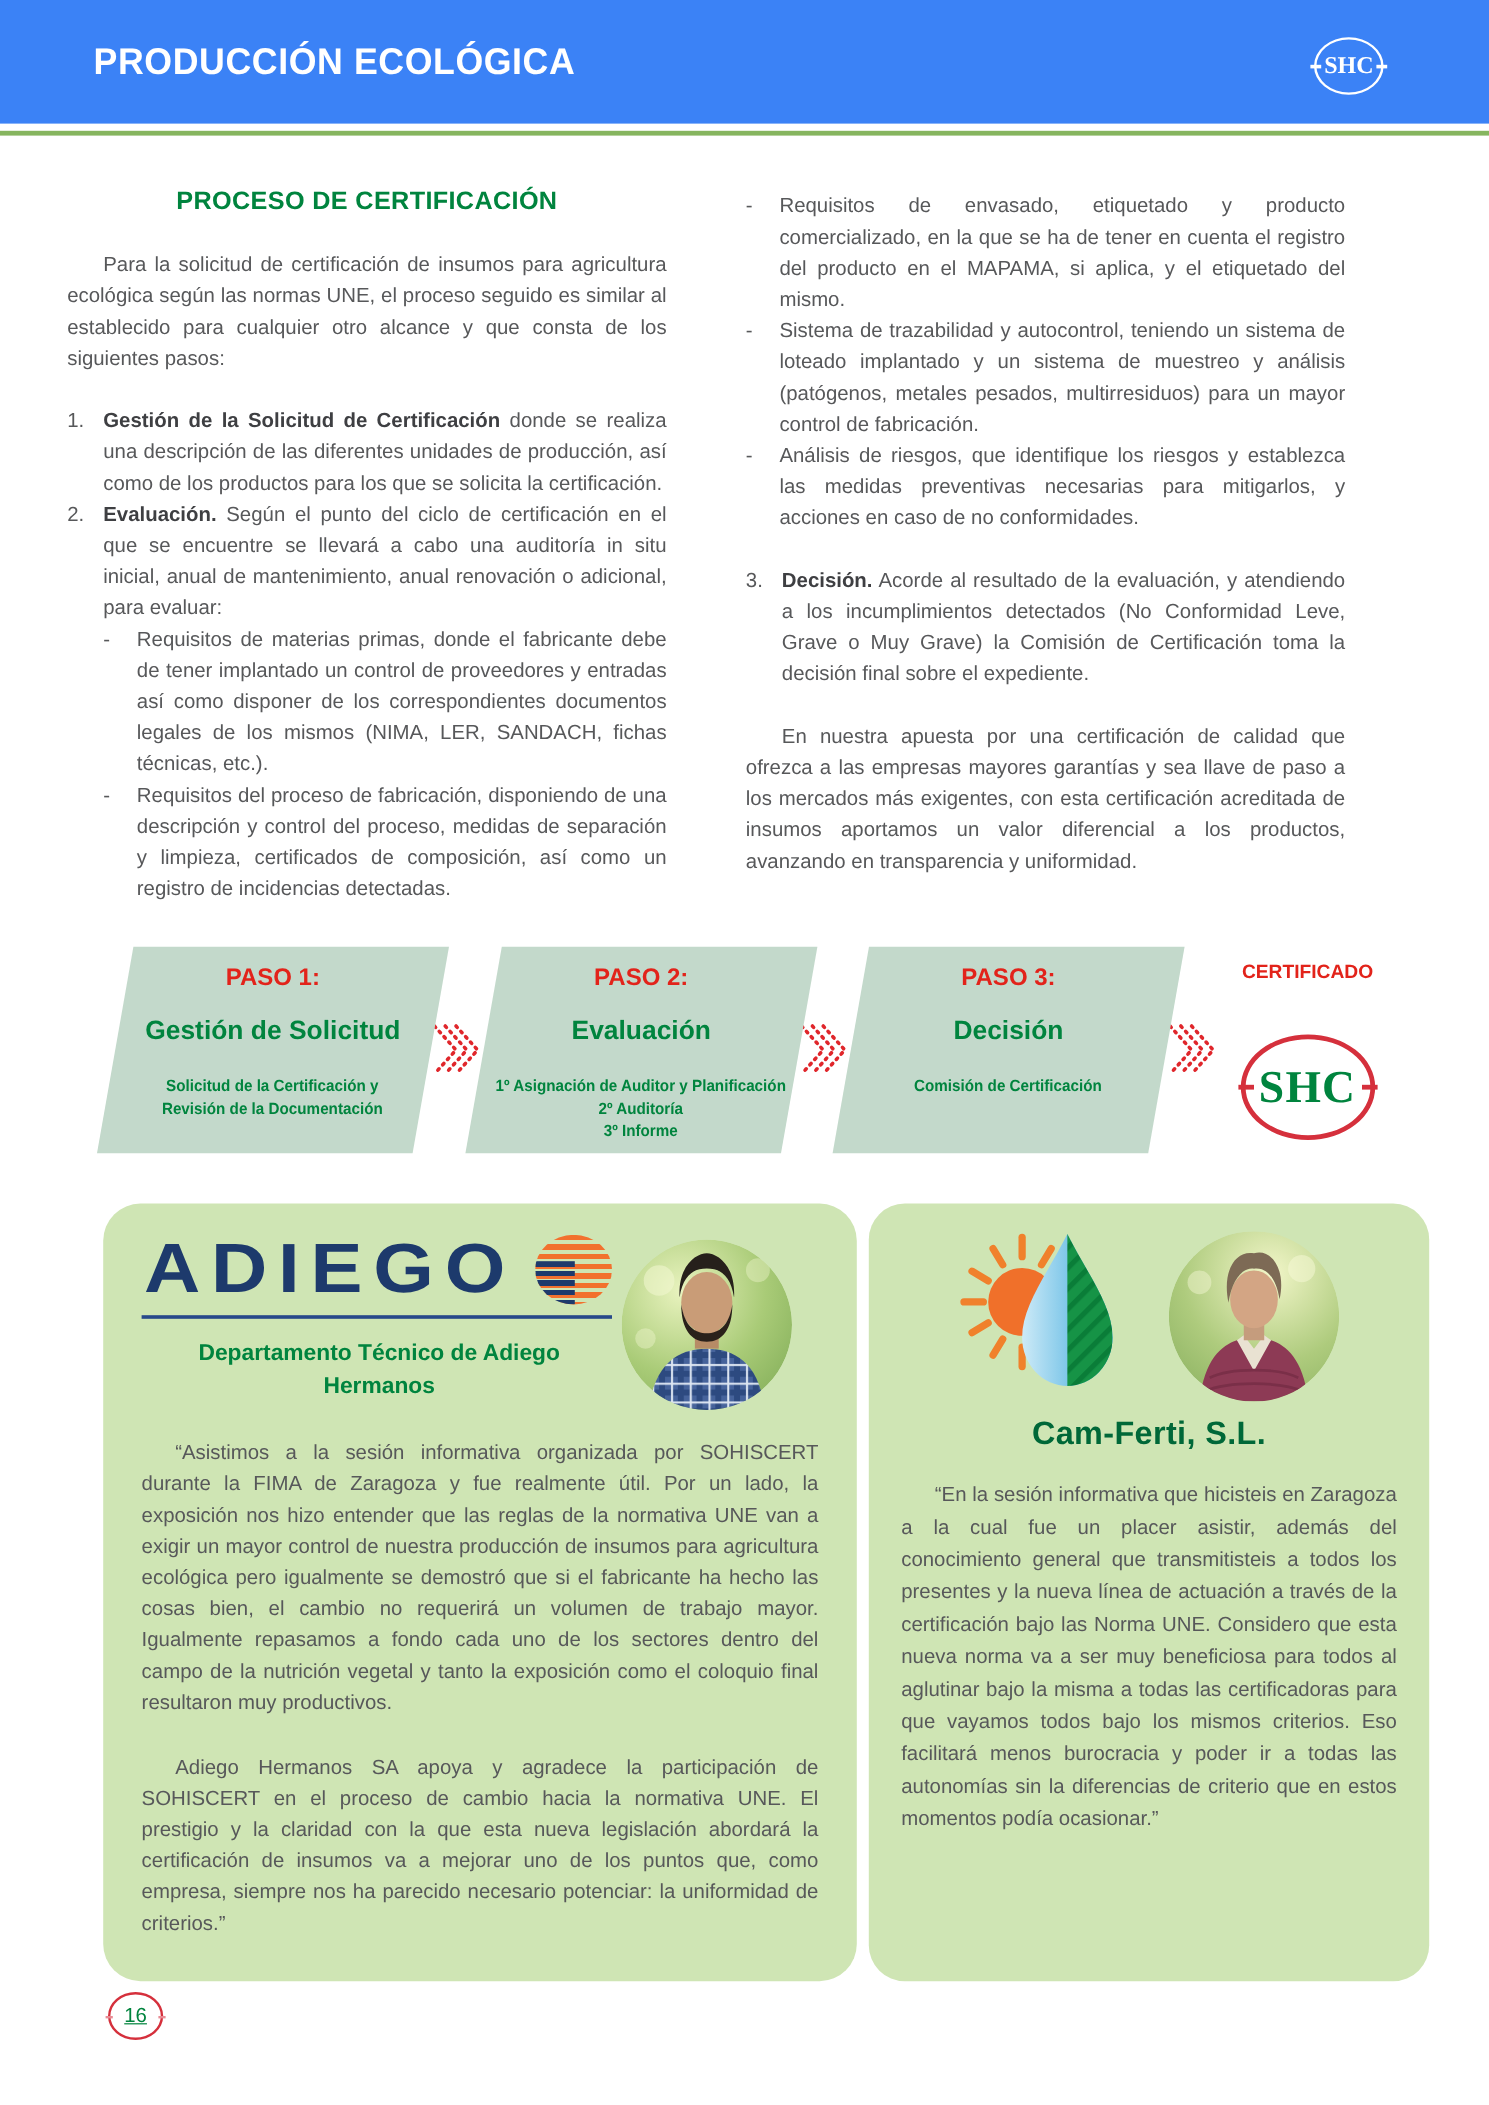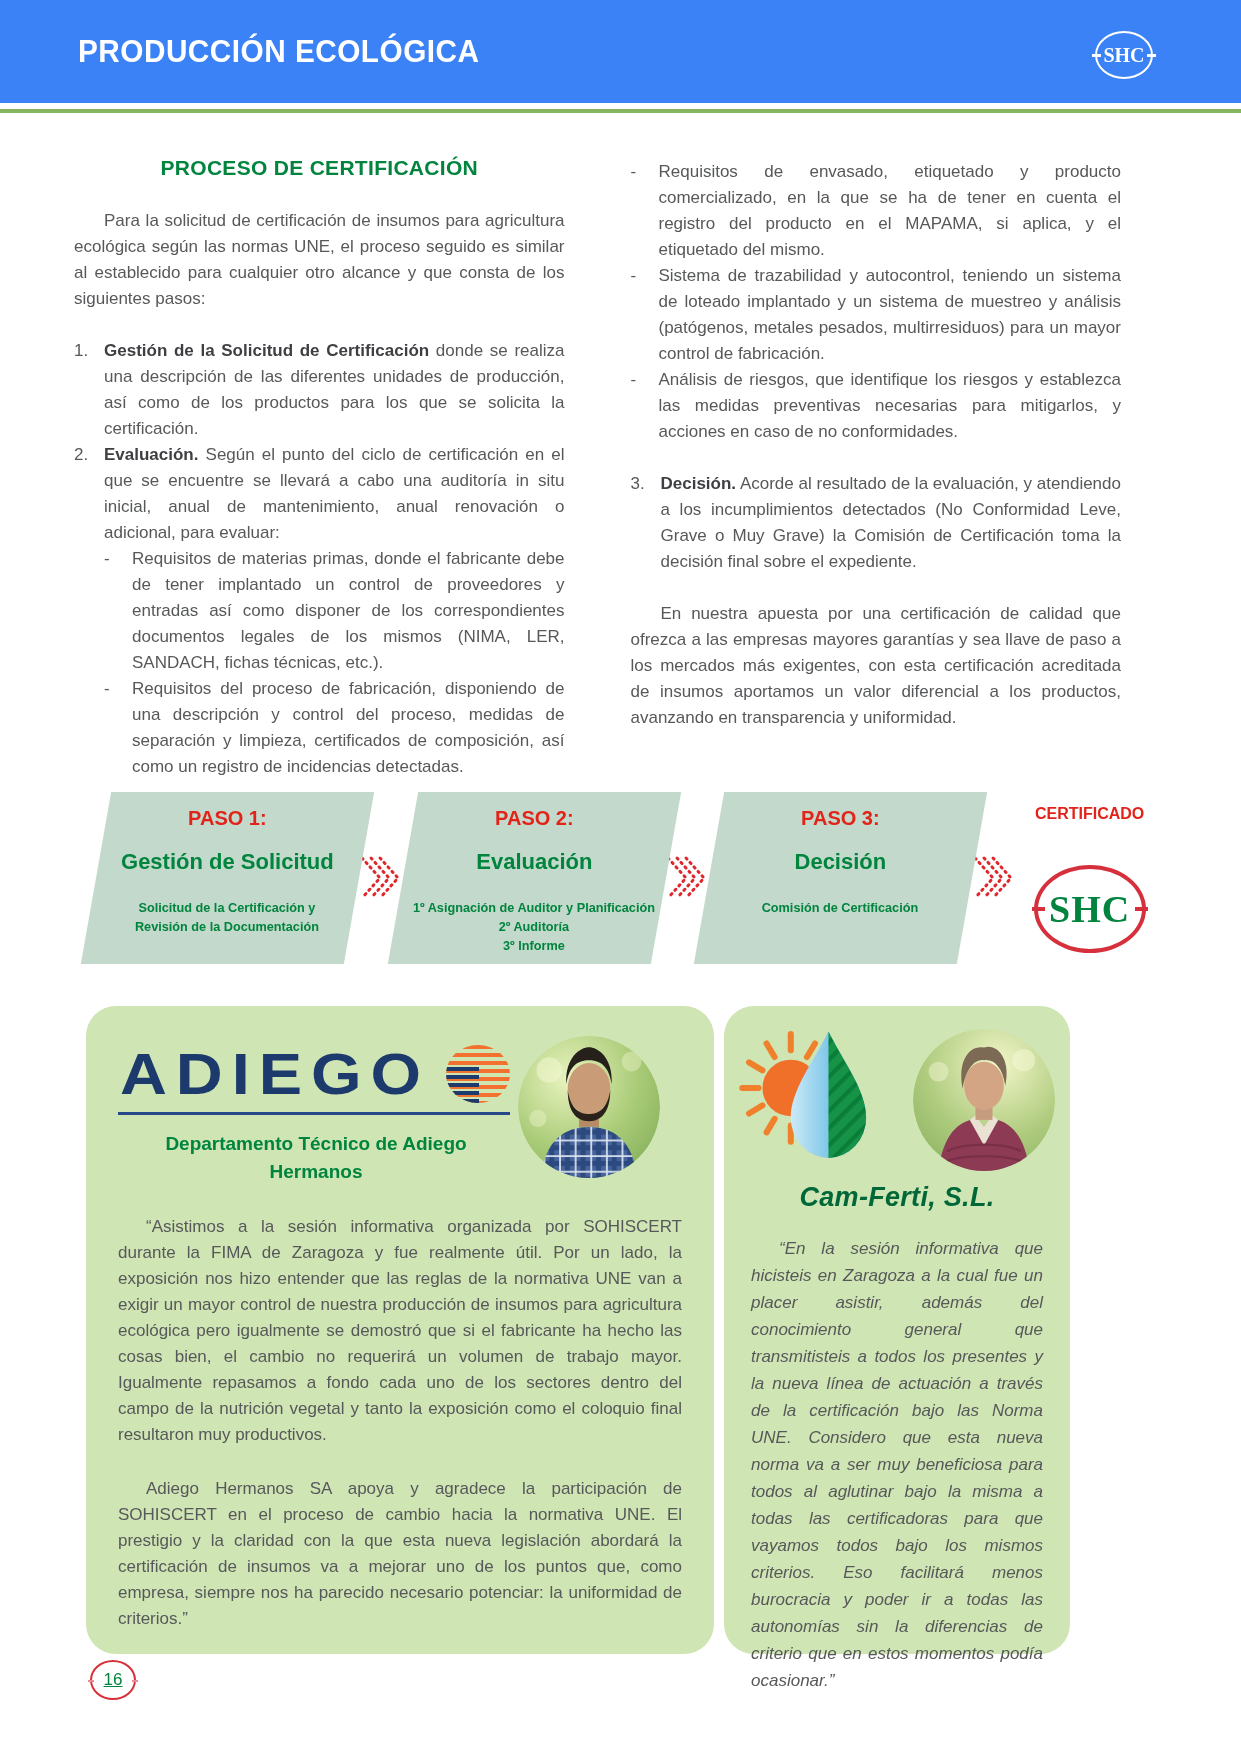--- a/index.html
+++ b/index.html
@@ -11,21 +11,21 @@
   .hdr { height:103px; background:#3b82f6; position:relative; display:flex; align-items:center; }
   .hdr-title { color:#fff; font-size:31px; font-weight:bold; letter-spacing:.5px; margin-left:78px; transform:scaleX(.96); transform-origin:left center; }
   .hdr-logo { position:absolute; right:88px; top:31px; width:58px; height:48px; border:2.5px solid #fff; border-radius:50%;
               display:flex; align-items:center; justify-content:center; color:#fff;
               font-family:"Liberation Serif", serif; font-weight:bold; font-size:20px; }
   .hdr-logo::before,.hdr-logo::after{ content:""; position:absolute; width:9px; height:2.5px; background:#fff; top:50%; margin-top:-1px;}
   .hdr-logo::before{ left:-5px;} .hdr-logo::after{ right:-5px;}
   .hdr-rule { height:4px; background:#86b55f; margin-top:6px; }
 
   
-  .cols { display:flex; gap:66px; margin:36px 120px 0 74px; min-height:628px; }
+  .cols { display:flex; gap:66px; margin:36px 120px 0 56px; min-height:628px; }
   .col { flex:1; color:#57585a; font-size:17px; line-height:26px; }
   .just { text-align:justify; }
   .sec-title { color:#00843e; font-size:21px; font-weight:bold; text-align:center; letter-spacing:.3px; margin:6px 0 27px; }
   .indent { text-indent:30px; }
   .para-gap { margin-bottom:26px; }
   .li { display:flex; }
   .li .num { flex:0 0 30px; }
   .li .txt { flex:1; text-align:justify; }
   .li b { font-weight:bold; color:#3e3f42; }
   .sub { margin-left:30px; }
@@ -44,22 +44,22 @@
   .cert-label { color:#e2231a; font-weight:bold; font-size:16px; }
   .shc-big { margin-top:42px; width:112px; height:88px; border:4px solid #d5303c; border-radius:50%; position:relative;
              display:flex; align-items:center; justify-content:center; color:#00843e;
              font-family:"Liberation Serif", serif; font-weight:bold; font-size:38px; letter-spacing:1px; }
   .shc-big::before,.shc-big::after{ content:""; position:absolute; width:13px; height:3.5px; background:#d5303c; top:50%; margin-top:-2px; }
   .shc-big::before{ left:-6px; } .shc-big::after{ right:-6px; }
 
   
   .boxes { display:flex; gap:10px; margin:42px 0 0 86px; }
   .box { background:#cfe5b4; border-radius:30px; height:648px; color:#57585a; font-size:17px; line-height:26px; }
-  .box-l { width:628px; position:relative; padding:39px 32px 0 32px; }
-  .box-r { width:346px; padding:20px 27px 0 27px; display:flex; flex-direction:column;font-style:italic; }
+  .box-l { width:628px; position:relative; padding:26px 32px 0 32px;border-radius:31px; }
+  .box-r { width:467px; padding:20px 27px 0 27px; display:flex; flex-direction:column; }
   .avatar { border-radius:50%; overflow:hidden; flex:0 0 auto; }
   .av-l { position:absolute; top:30px; right:54px; width:142px; height:142px; }
   .adiego-wrap { width:396px; }
   .adiego-logo { position:relative; height:62px; margin-left:2px; }
   .adiego-text { font-size:58px; font-weight:bold; color:#1d3a6c; letter-spacing:8px; line-height:58px; transform:scaleX(1.12); transform-origin:left center; }
   .adiego-globe { position:absolute; right:4px; top:0px; width:64px; height:58px; border-radius:50%;
     background:repeating-linear-gradient(180deg,#f2712e 0 4.5px,#cfe5b4 4.5px 8px); overflow:hidden; }
   .adiego-globe::after { content:""; position:absolute; left:0; bottom:0; width:52%; height:62%;
     background:repeating-linear-gradient(180deg,#1d3a6c 0 4.5px,transparent 4.5px 8px); }
   .adiego-rule { width:392px; height:2.5px; background:#27498a; margin-top:5px; }

